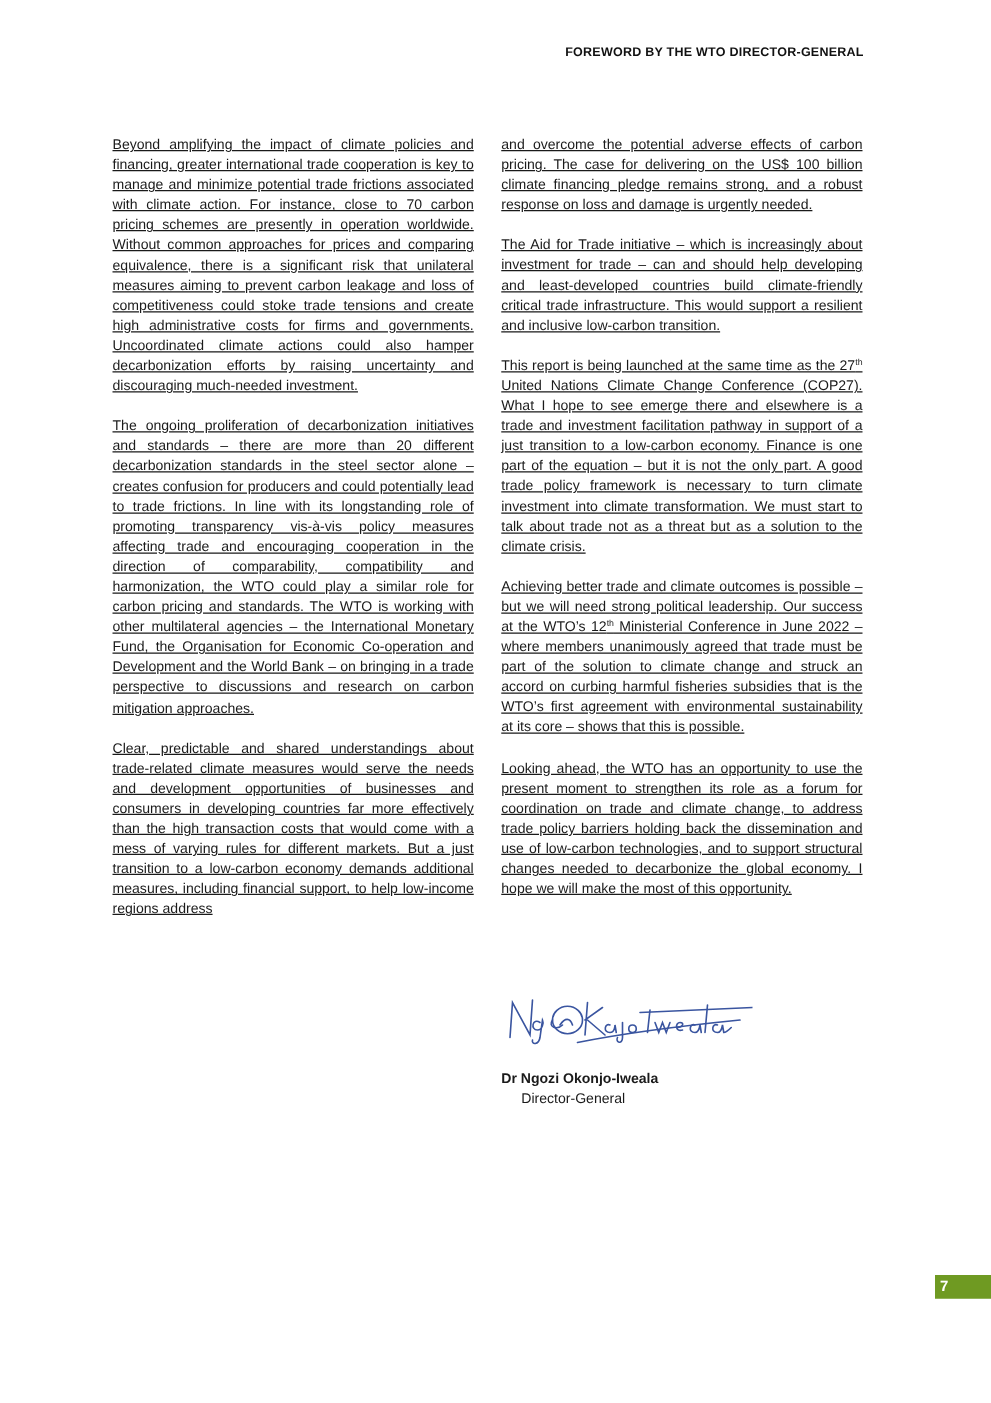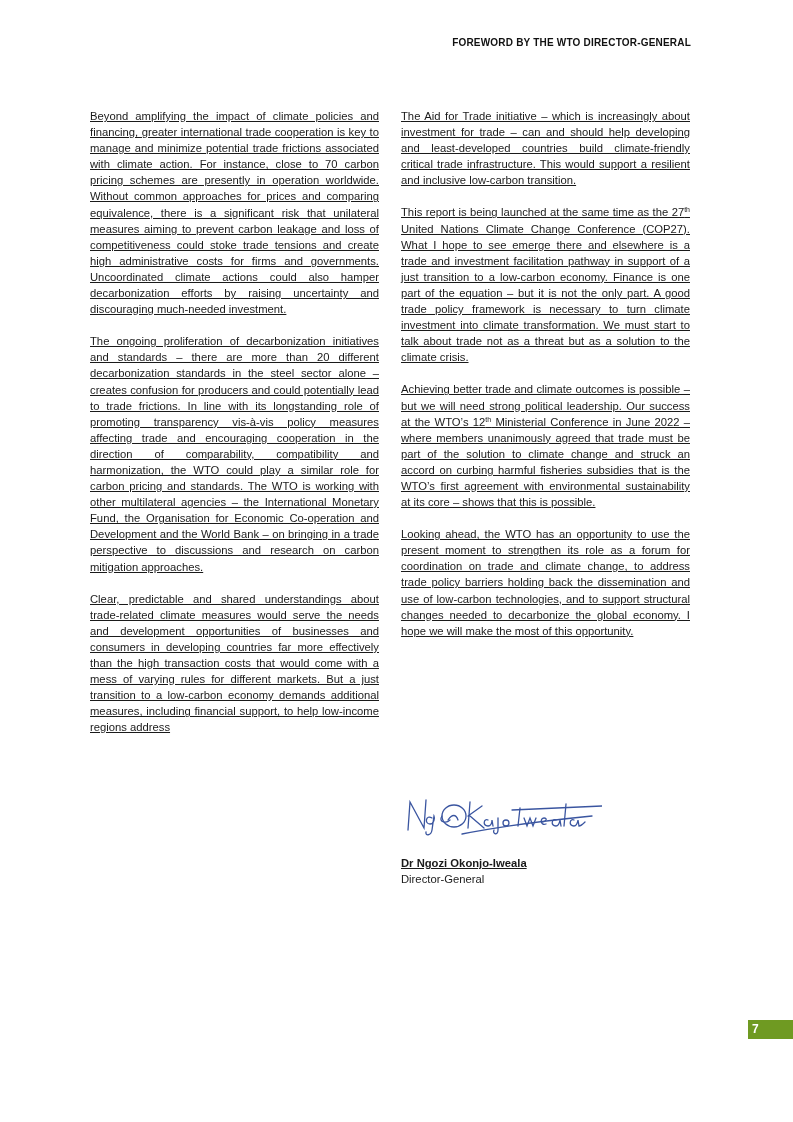--- a/index.html
+++ b/index.html
@@ -7,37 +7,38 @@
            font-family: "Liberation Sans", sans-serif; color: #1a1a1a; }
     .running-head { position: absolute; top: 37px; right: 102px; font-size: 10px; font-weight: 700;
                     letter-spacing: 0.2px; color: #111; }
     .col { position: absolute; top: 108px; width: 289px; font-size: 11.25px; line-height: 16.1px;
            text-align: justify; text-decoration: underline; }
     .col.left { left: 90px; }
     .col.right { left: 401px; }
     .col p { margin: 0 0 16px 0; }
     sup { font-size: 7px; line-height: 0; vertical-align: 4px; }
     .signature { position: absolute; left: 402px; top: 790px; width: 200px; height: 52px; }
-    .sig-name { position: absolute; left: 401px; top: 857px; font-size: 11.25px; font-weight: 700; text-decoration: underline; }
-    .sig-title { position: absolute; left: 401px; top: 873px; font-size: 11.25px; }
+    .sig-name { position: absolute; left: 401px; top: 857px; font-size: 11.25px; font-weight: 700; }
+    .sig-title { position: absolute; left: 417px; top: 873px; font-size: 11.25px; }
     .page-num { position: absolute; left: 748px; top: 1020px; width: 45px; height: 19px; background: #6f9a22;
                 color: #fff; font-weight: 700; font-size: 12px; line-height: 19px; padding-left: 4px; box-sizing: border-box; }
   </style>
 </head>
 <body>
 
 <div class="running-head">FOREWORD BY THE WTO DIRECTOR-GENERAL</div>
 
 <div class="col left">
   <p>Beyond amplifying the impact of climate policies and financing, greater international trade cooperation is key to manage and minimize potential trade frictions associated with climate action. For instance, close to 70 carbon pricing schemes are presently in operation worldwide. Without common approaches for prices and comparing equivalence, there is a significant risk that unilateral measures aiming to prevent carbon leakage and loss of competitiveness could stoke trade tensions and create high administrative costs for firms and governments. Uncoordinated climate actions could also hamper decarbonization efforts by raising uncertainty and discouraging much-needed investment.</p>
   <p>The ongoing proliferation of decarbonization initiatives and standards – there are more than 20 different decarbonization standards in the steel sector alone – creates confusion for producers and could potentially lead to trade frictions. In line with its longstanding role of promoting transparency vis-à-vis policy measures affecting trade and encouraging cooperation in the direction of comparability, compatibility and harmonization, the WTO could play a similar role for carbon pricing and standards. The WTO is working with other multilateral agencies – the International Monetary Fund, the Organisation for Economic Co-operation and Development and the World Bank – on bringing in a trade perspective to discussions and research on carbon mitigation approaches.</p>
   <p>Clear, predictable and shared understandings about trade-related climate measures would serve the needs and development opportunities of businesses and consumers in developing countries far more effectively than the high transaction costs that would come with a mess of varying rules for different markets. But a just transition to a low-carbon economy demands additional measures, including financial support, to help low-income regions address</p>
 </div>
 
 <div class="col right">
+  <p>and overcome the potential adverse effects of carbon pricing. The case for delivering on the US$ 100 billion climate financing pledge remains strong, and a robust response on loss and damage is urgently needed.</p>
   <p>The Aid for Trade initiative – which is increasingly about investment for trade – can and should help developing and least-developed countries build climate-friendly critical trade infrastructure. This would support a resilient and inclusive low-carbon transition.</p>
   <p><span>This report is being launched at the same time as the 27</span><sup>th</sup><span> United Nations Climate Change Conference (COP27). What I hope to see emerge there and elsewhere is a trade and investment facilitation pathway in support of a just transition to a low-carbon economy. Finance is one part of the equation – but it is not the only part. A good trade policy framework is necessary to turn climate investment into climate transformation. We must start to talk about trade not as a threat but as a solution to the climate crisis.</span></p>
   <p><span>Achieving better trade and climate outcomes is possible – but we will need strong political leadership. Our success at the WTO’s 12</span><sup>th</sup><span> Ministerial Conference in June 2022 – where members unanimously agreed that trade must be part of the solution to climate change and struck an accord on curbing harmful fisheries subsidies that is the WTO’s first agreement with environmental sustainability at its core – shows that this is possible.</span></p>
   <p>Looking ahead, the WTO has an opportunity to use the present moment to strengthen its role as a forum for coordination on trade and climate change, to address trade policy barriers holding back the dissemination and use of low-carbon technologies, and to support structural changes needed to decarbonize the global economy. I hope we will make the most of this opportunity.</p>
 </div>
 
 <svg class="signature" viewBox="0 0 200 52">
   <g fill="none" stroke="#3a55a0" stroke-width="1.3" stroke-linecap="round">
     <path d="M6 40 L8 12 L22 38 L24 10"></path>
     <path d="M30 28 c-6 -4 -8 6 -2 6 c4 0 5 -6 4 -8 l-2 14 c-1 6 -7 6 -6 2"></path>

